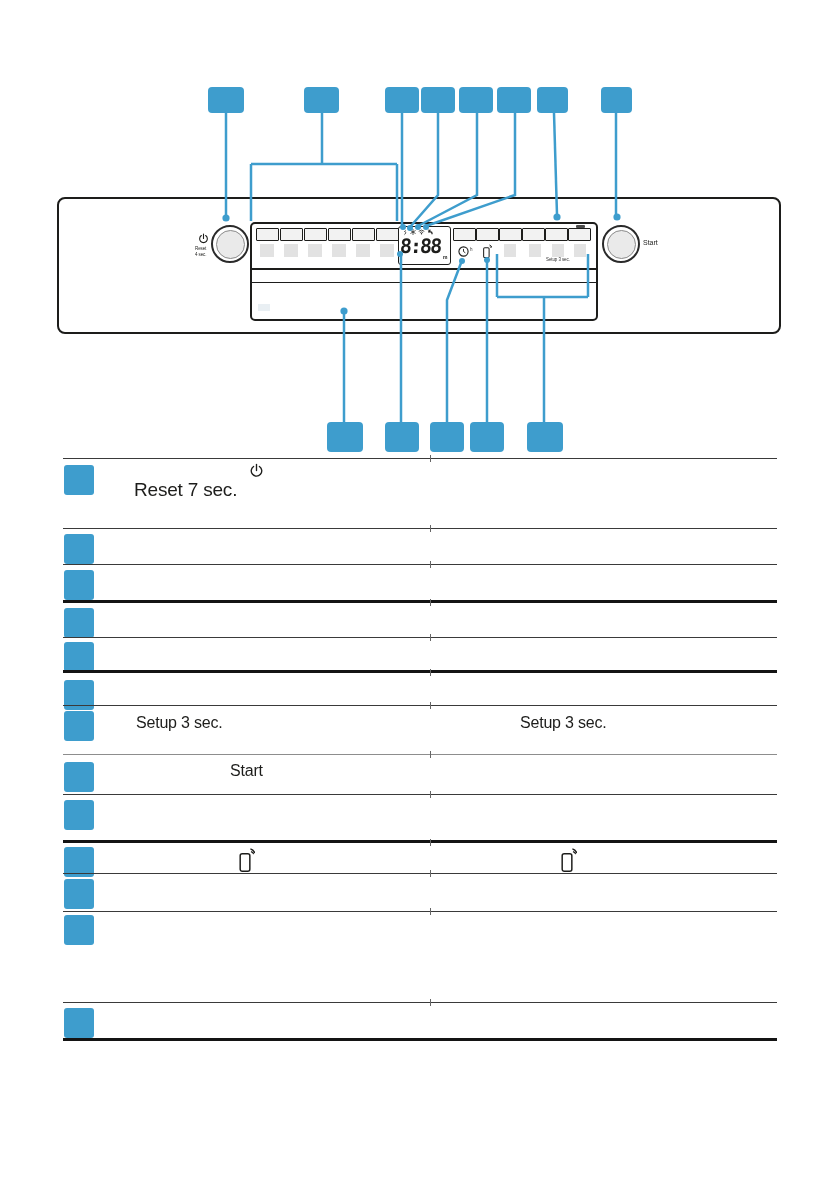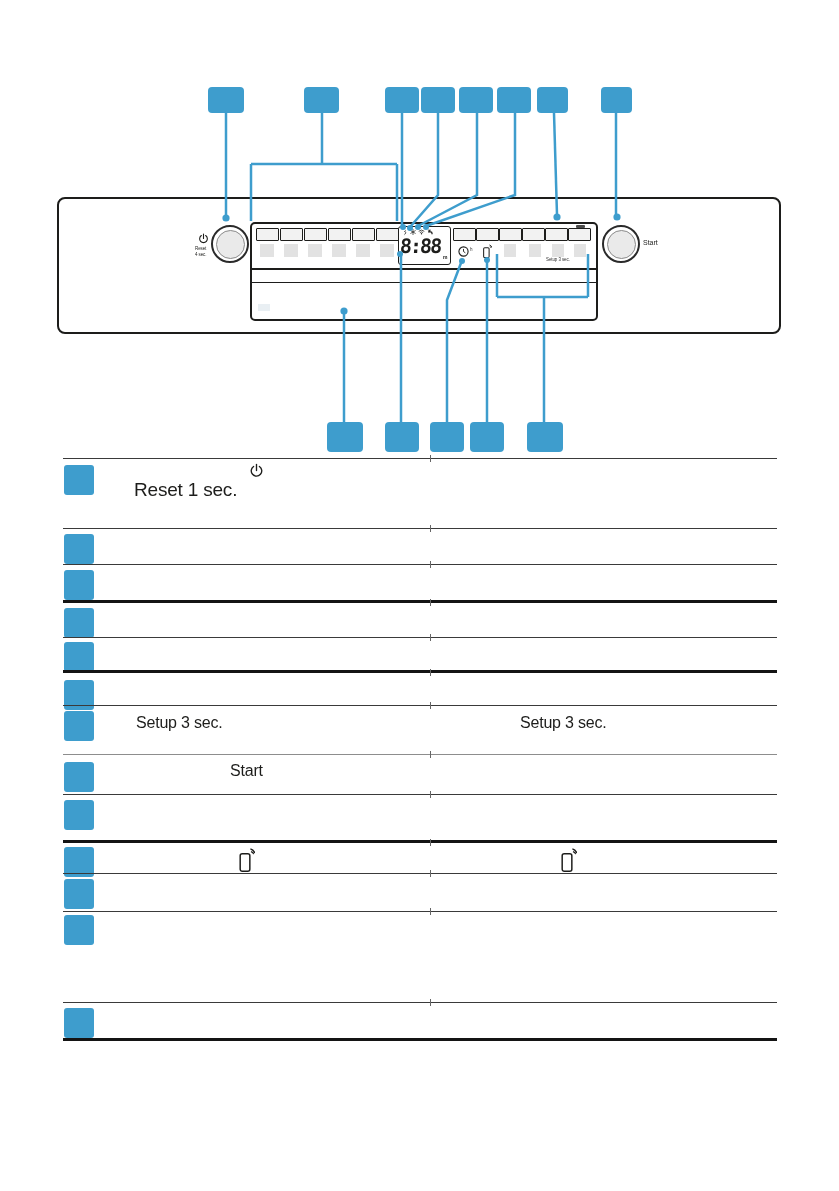--- a/index.html
+++ b/index.html
@@ -182,21 +182,21 @@
     </div>
     <div class="start-label">Start</div>
   </div>
 
   <div class="legend-row bt-thin" style="top:458px;height:70px;">
     <div class="num-badge" style="top:6px;"></div>
     <svg class="abs" style="left:186px;top:4px;" width="15" height="15" viewBox="0 0 20 20">
       <path d="M10 2v8" stroke="#1d1d1b" stroke-width="1.8" fill="none" stroke-linecap="round"></path>
       <path d="M6.1 4.6a7 7 0 1 0 7.8 0" stroke="#1d1d1b" stroke-width="1.8" fill="none" stroke-linecap="round"></path>
     </svg>
-    <div class="cell-text big-text" style="left:71px;top:20px;">Reset 1 sec.</div>
+    <div class="cell-text big-text" style="left:71px;top:20px;">Reset 7 sec.</div>
   </div>
 
   <div class="legend-row bt-thin" style="top:528px;height:36px;">
     <div class="num-badge"></div>
   </div>
 
   <div class="legend-row bt-thin" style="top:564px;height:36px;">
     <div class="num-badge"></div>
   </div>
 

